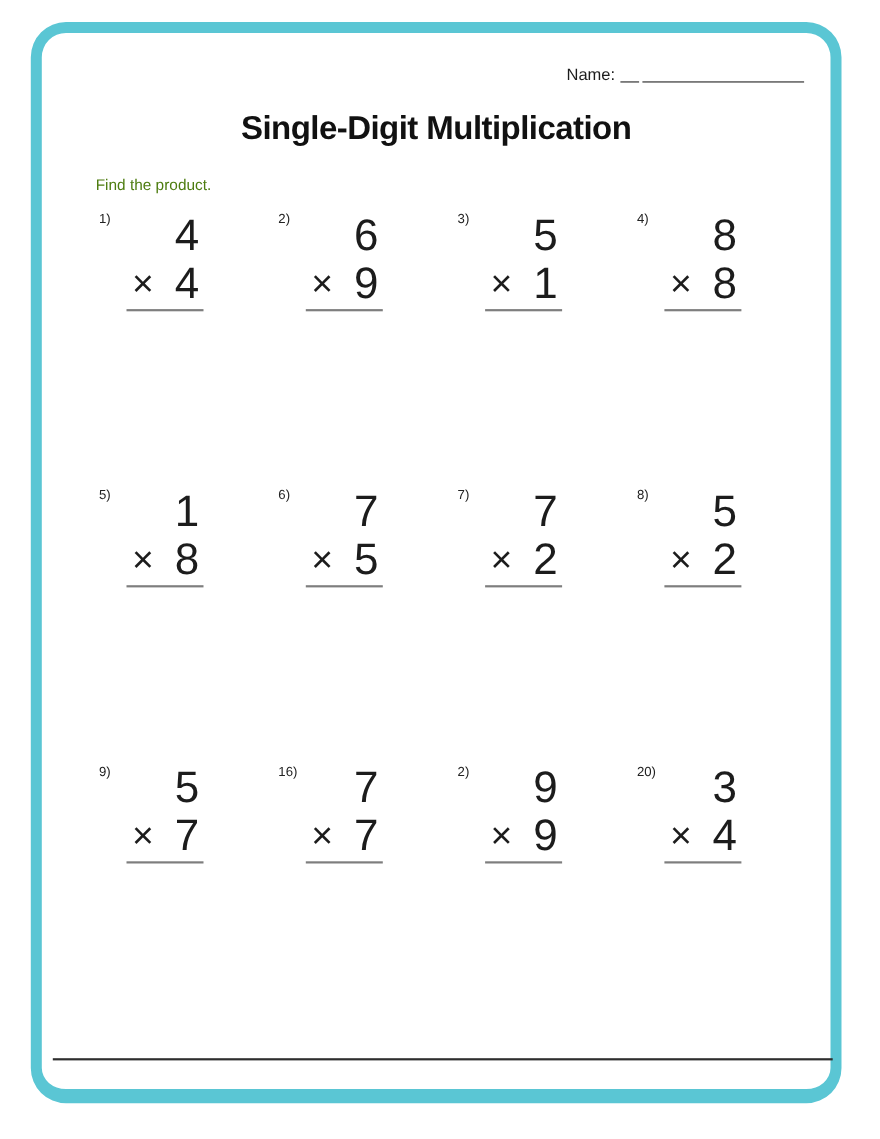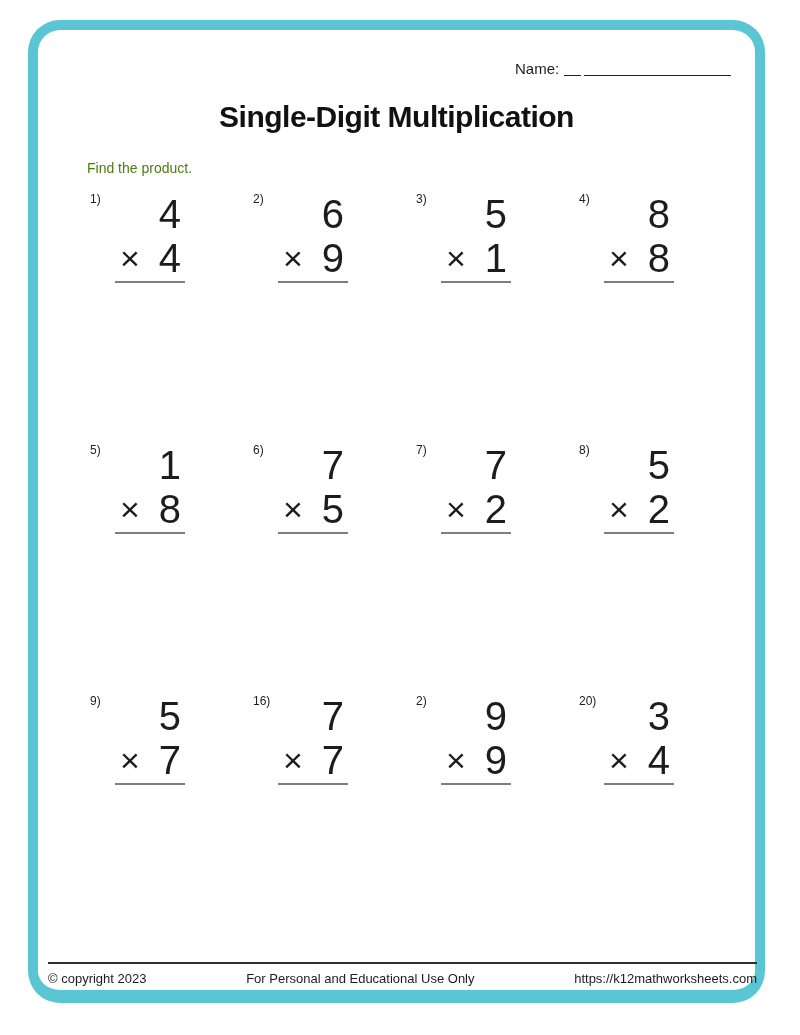--- a/index.html
+++ b/index.html
@@ -183,18 +183,13 @@
             <span class="p-times">×</span>
             <span>4</span>
           </div>
         <div class="p-line"></div>
       </div>
     </div>
 
   </div>
 
   <div class="footer-divider"></div>
-  <div class="footer">
-    <span>© copyright 2023</span>
-    <span>For Personal and Educational Use Only</span>
-    <span>https://k12mathworksheets.com</span>
-  </div>
 </div>
 
 </body></html>

